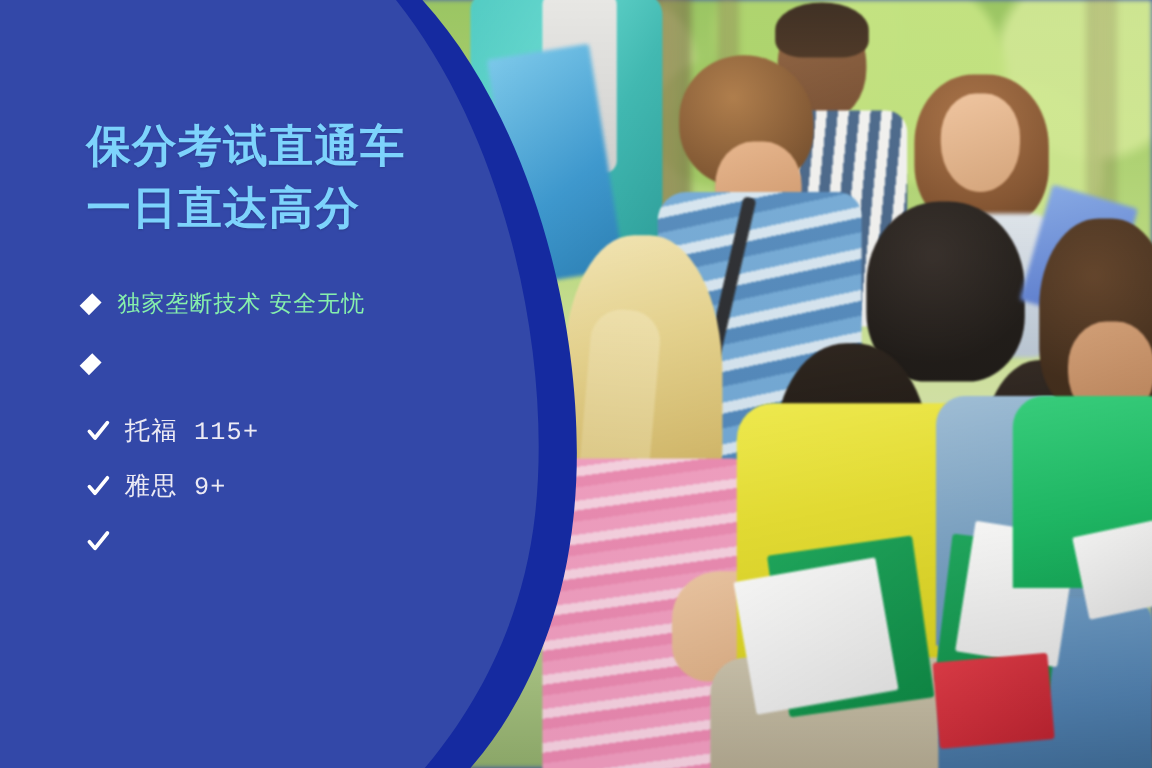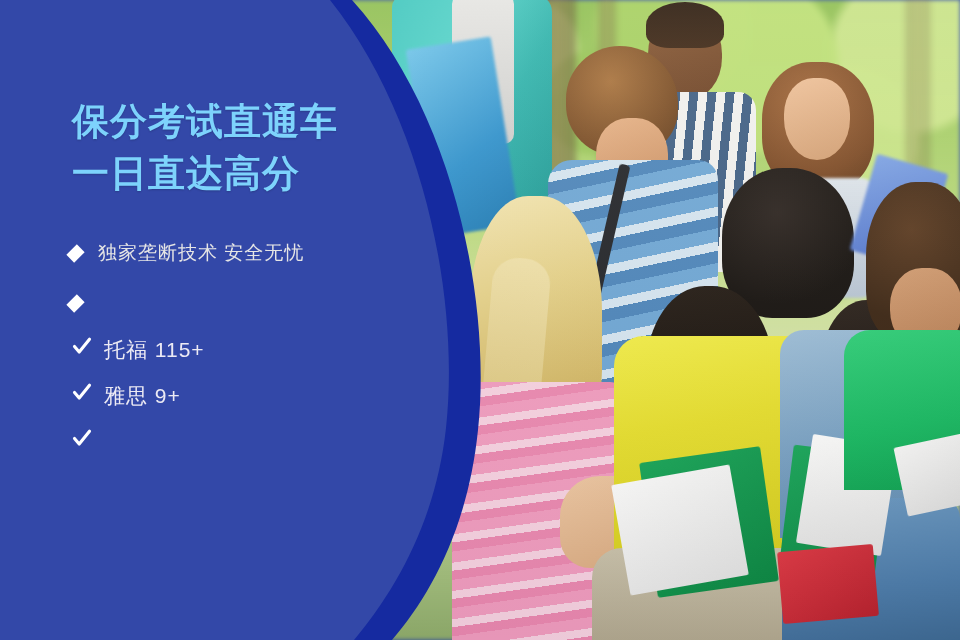--- a/index.html
+++ b/index.html
@@ -78,21 +78,21 @@
 
   .features {
     position: absolute;
     left: 70px;
     top: 228px;
   }
   .feature {
     display: flex;
     align-items: center;
     height: 50px;
-    color: #e5e5e5;
+    color: #86efac;
     font-size: 19px;
     letter-spacing: 1px;
     white-space: nowrap;
   }
   .feature .dia {
     display: inline-block;
     width: 11px;
     height: 11px;
     margin-right: 17px;
     background: #ffffff;
@@ -100,23 +100,24 @@
     flex: none;
   }
 
   .scores {
     position: absolute;
     left: 72px;
     top: 336px;
   }
   .score {
     display: flex;
+    align-items: center;
     height: 46px;
     color: #eceaf4;
-    font-family: Liberation Sans, sans-serif;
+    font-family: Liberation Mono, monospace;
     font-size: 21px;
     letter-spacing: 1px;
     white-space: nowrap;
   }
   .score .chk {
     width: 20px;
     height: 20px;
     margin-right: 12px;
     flex: none;
   }

